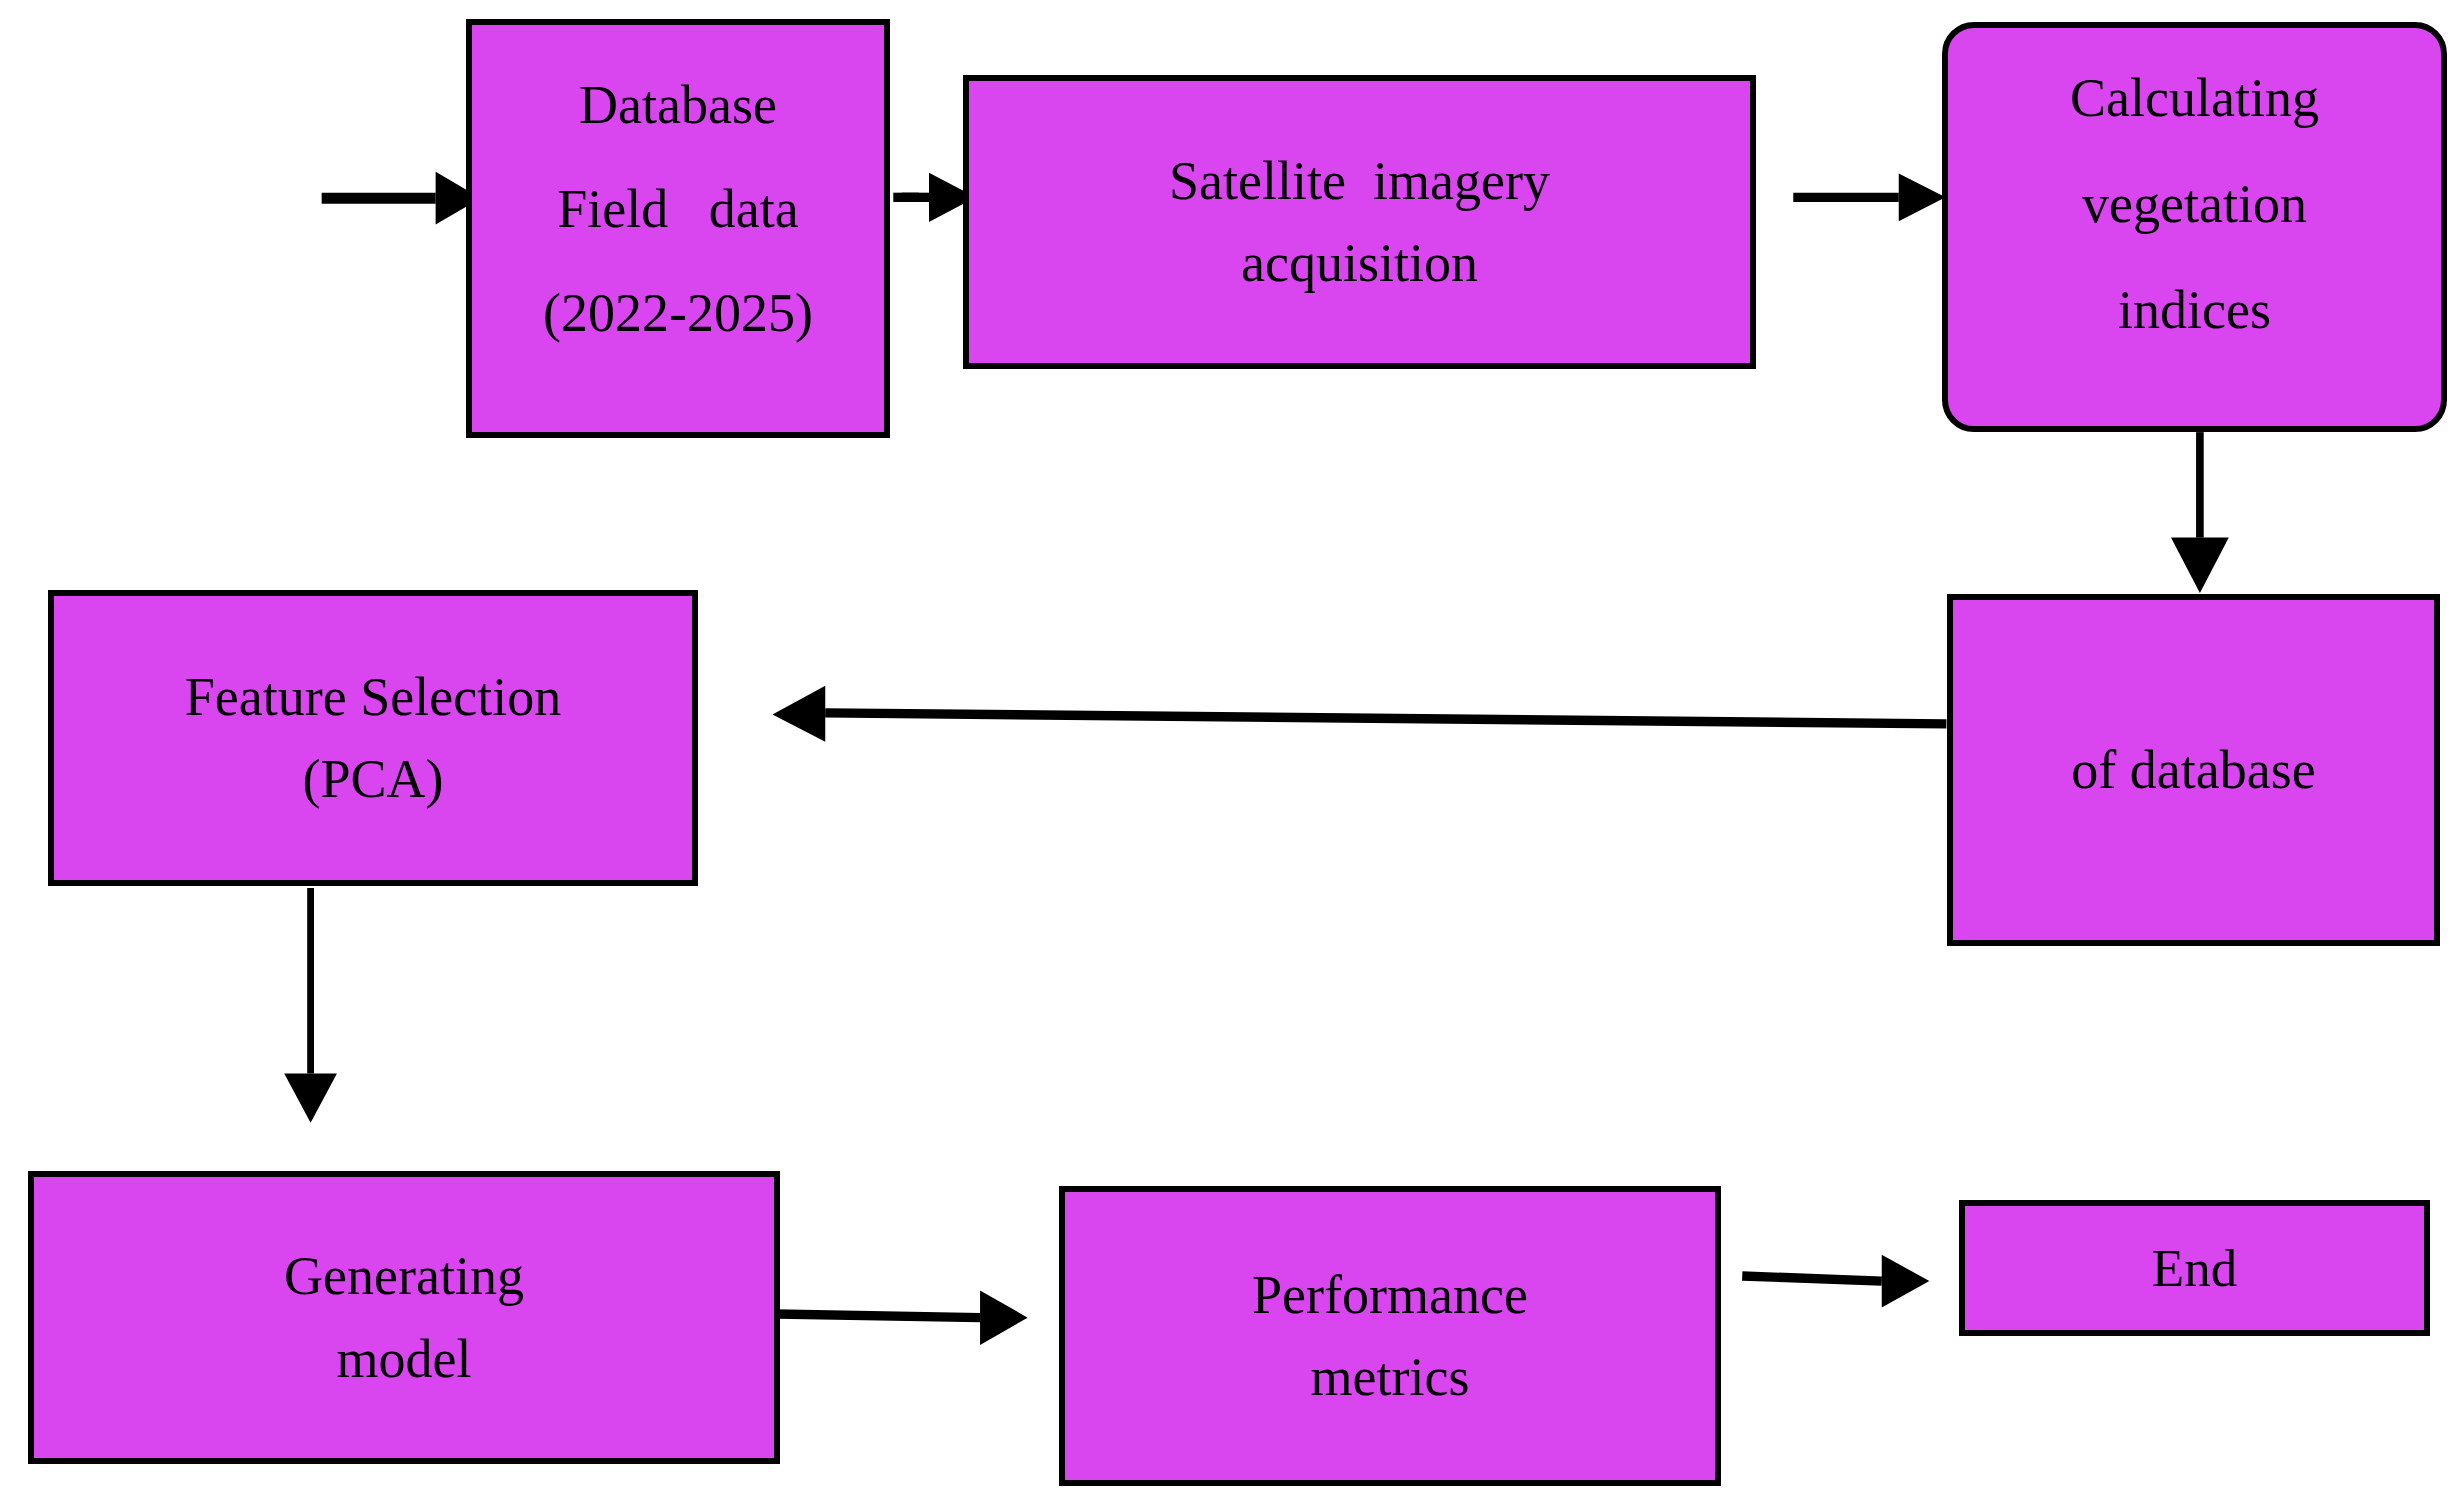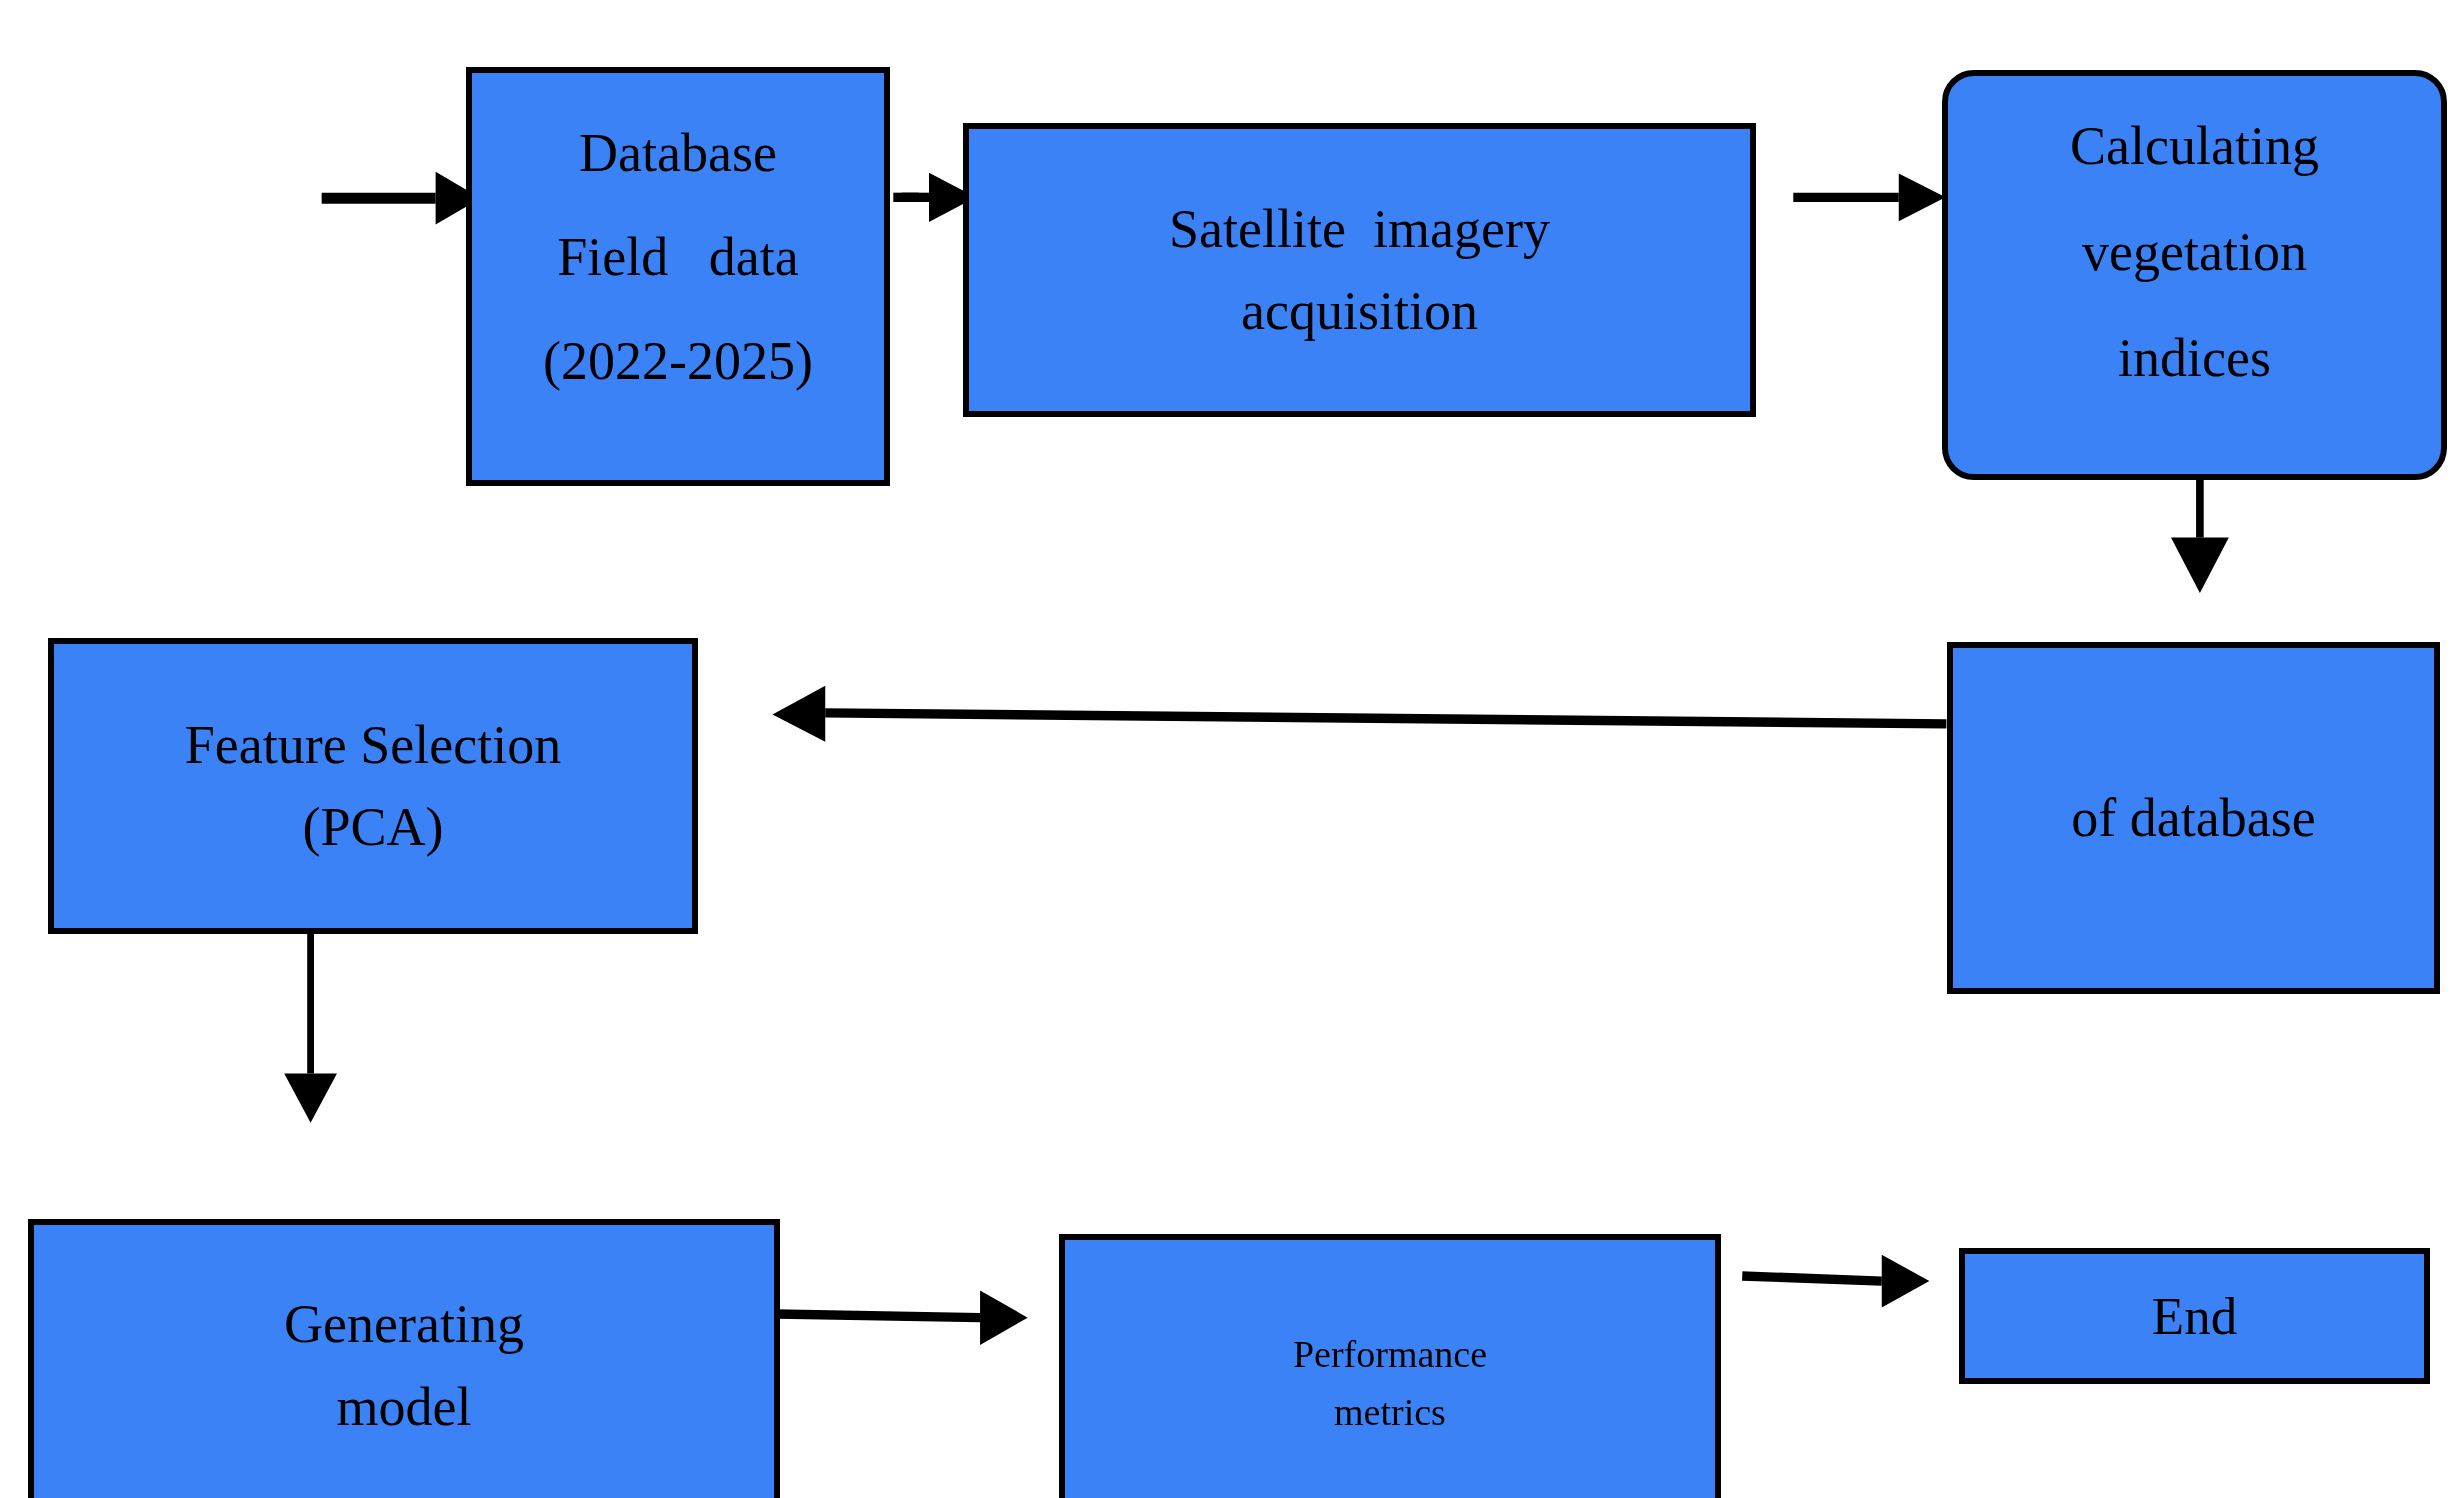--- a/index.html
+++ b/index.html
@@ -13,44 +13,43 @@
     width: 2462px;
     height: 1498px;
     background: #ffffff;
     overflow: hidden;
     font-family: "Liberation Serif", "DejaVu Serif", serif;
   }
   .node {
     position: absolute;
     box-sizing: border-box;
     border: 6px solid #000000;
-    background: #3b82f6;
+    background: #d946ef;
     display: flex;
     flex-direction: column;
     align-items: center;
     justify-content: center;
     text-align: center;
     color: #000000;
     line-height: 1.52;
     padding: 0 15.3px;
-    margin-top: 48px;
   }
   .node .line {
     display: block;
     white-space: pre;
   }
   
   #node-start      { left: 49px;   top: 109px;  width: 272px; height: 179px; font-size: 53px; }
   #node-database   { left: 466px;  top: 18.7px;   width: 424px; height: 419px; font-size: 54px; }
   #node-satellite  { left: 963px; top: 75px;   width: 793px; height: 294px; font-size: 54px; }
   #node-calculating{ left: 1942px; top: 22px;   width: 505px; height: 410px; font-size: 54px; }
   #node-integration{ left: 1947px; top: 594px;  width: 493px; height: 352px; font-size: 54px; }
   #node-feature    { left: 48px;   top: 590px;  width: 650px; height: 296px; font-size: 54px; align-items: center; }
   #node-generating { left: 28px;   top: 1171px; width: 752px; height: 293px; font-size: 54px; }
-  #node-performance{ left: 1059px; top: 1186px; width: 662px; height: 300px; font-size: 38px; }
+  #node-performance{ left: 1059px; top: 1186px; width: 662px; height: 300px; font-size: 54px; }
   #node-end        { left: 1959px; top: 1200px; width: 471px; height: 136px; font-size: 53px; }
 
   #node-database   { padding-top: 39px; justify-content: flex-start; }
   #node-database .line { margin-bottom: 22px; }
   #node-calculating{ padding-top: 29px; justify-content: flex-start; border-radius: 32px; }
   #node-calculating .line { margin-bottom: 24px; }
 
   
   .conn { position: absolute; }
   .conn svg { display: block; overflow: visible; }

